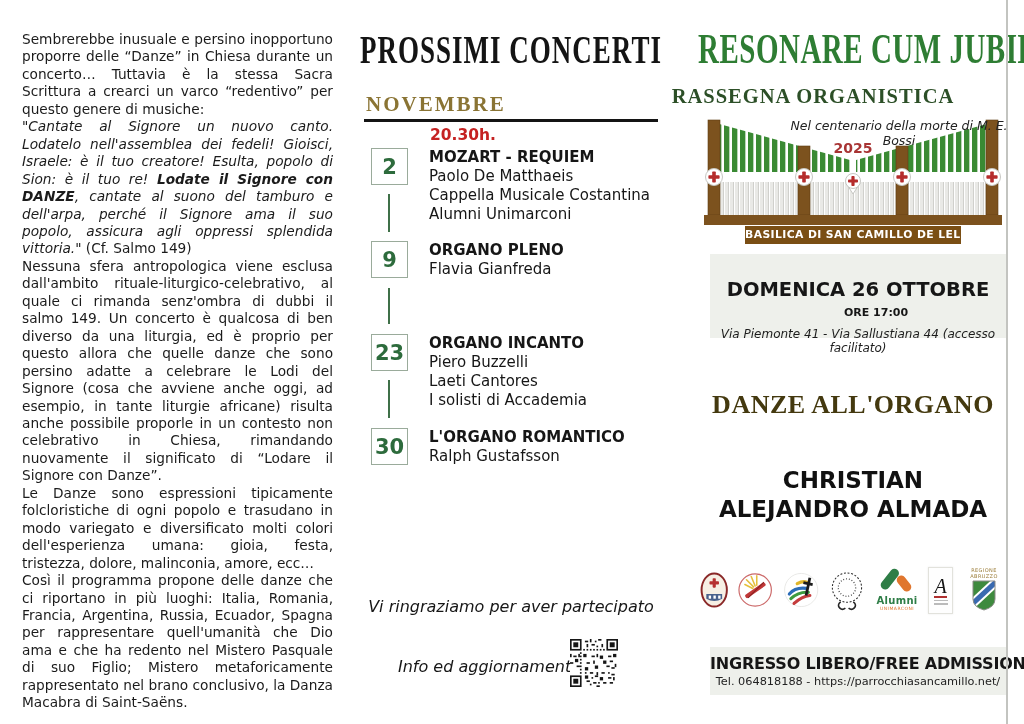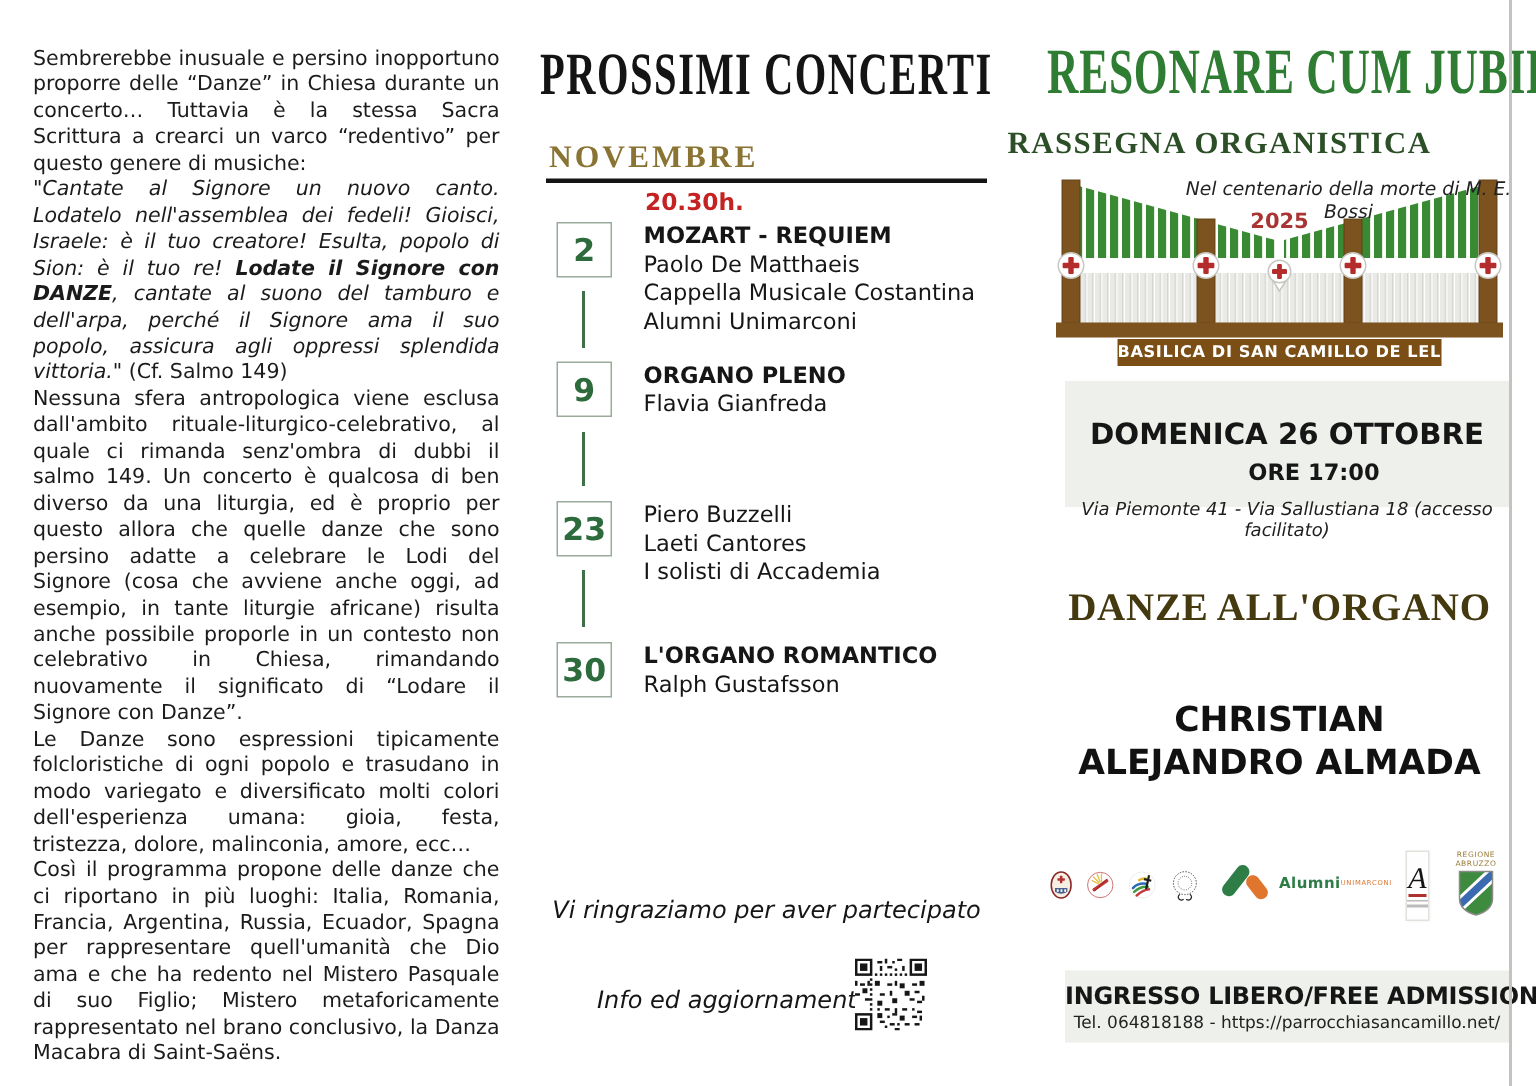--- a/index.html
+++ b/index.html
@@ -43,36 +43,36 @@
   .r-dedication{left:730px;top:118px;width:250px;text-align:center;font-style:italic;
                 font-size:12.5px;color:#222;margin-left:44px;}
   .r-year{left:700px;top:140px;width:306px;text-align:center;font-weight:bold;
           font-size:14px;color:#a83434;}
   .r-banner{left:745px;top:226px;width:216px;height:18px;background:#7a4e14;color:#fff;
             font-size:10.8px;font-weight:bold;letter-spacing:0.4px;text-align:center;
             line-height:18px;white-space:nowrap;}
   .grey-box{background:#eef0eb;text-align:center;}
   .r-eventbox{left:710px;top:254px;width:296px;height:84px;}
   .r-date{padding-top:24px;font-size:19.5px;font-weight:bold;}
-  .r-time{padding-top:5px;font-size:15px;font-weight:bold;margin-left:36px;}
+  .r-time{padding-top:5px;font-size:11px;font-weight:bold;margin-left:36px;}
   .r-address{padding-top:8px;font-style:italic;font-size:12px;color:#1d1d1d;}
   .r-program{left:700px;top:390px;width:306px;text-align:center;
              font-family:"Liberation Serif",serif;font-weight:700;font-size:26px;
              letter-spacing:0.5px;color:#44390f;}
   .r-artist{left:705px;top:466px;width:296px;text-align:center;font-weight:bold;
             font-size:23px;line-height:29px;color:#111;}
   .logo-row{left:700px;top:552px;width:306px;height:76px;display:flex;
             align-items:center;justify-content:center;gap:9px;}
   .acc-card{width:29px;height:45px;background:#fefefe;border:1px solid #e2e2dc;
             box-shadow:0 0 2px rgba(0,0,0,0.08);display:flex;flex-direction:column;
             align-items:center;justify-content:center;}
   .acc-a{font-family:"Liberation Serif",serif;font-style:italic;font-size:20px;color:#151515;
          border-bottom:2px solid #b03030;line-height:20px;}
   .acc-bar{width:14px;height:1.5px;background:#bbb;margin-top:2px;}
-  .alumni-wrap{display:flex;flex-direction:row;align-items:center;}
+  .alumni-wrap{display:flex;flex-direction:column;align-items:center;}
   .alumni-word{font-size:10px;font-weight:bold;color:#2e7d46;letter-spacing:0.3px;line-height:10px;}
   .alumni-sub{font-size:4.5px;color:#e0762e;letter-spacing:0.5px;line-height:6px;}
   .abr-wrap{display:flex;flex-direction:column;align-items:center;}
   .abr-label{font-size:5px;color:#9a7b36;letter-spacing:0.4px;line-height:6px;
              text-align:center;width:44px;}
   .r-admission{left:710px;top:647px;width:296px;height:48px;}
   .adm-1{padding-top:7px;font-size:16px;font-weight:bold;letter-spacing:-0.2px;white-space:nowrap;}
   .adm-2{padding-top:2px;font-size:11.3px;color:#222;}
   .fold-line{left:1006px;top:0;width:2px;height:724px;background:#c3c4c0;}
 </style>
@@ -116,20 +116,21 @@
       <div class="c-perf">Flavia Gianfreda</div>
     </div>
   </div>
   <div class="abs connector" style="top:288px;height:36px;"></div>
 
   <div class="abs concert-row" style="top:334px;justify-content:center;">
     <div class="day-box">
         <span>23</span>
       </div>
     <div class="c-info">
+      <div class="c-title">ORGANO INCANTO</div>
       <div class="c-perf">Piero Buzzelli</div>
       <div class="c-perf">Laeti Cantores</div>
       <div class="c-perf">I solisti di Accademia</div>
     </div>
   </div>
   <div class="abs connector" style="top:380px;height:38px;"></div>
 
   <div class="abs concert-row" style="top:428px;">
     <div class="day-box">
         <span>30</span>
@@ -279,21 +280,21 @@
     </g>
   </svg>
 
   <div class="abs r-dedication">Nel centenario della morte di M. E. Bossi</div>
   <div class="abs r-year">2025</div>
   <div class="abs r-banner">BASILICA DI SAN CAMILLO DE LELLIS</div>
 
   <div class="abs grey-box r-eventbox">
     <div class="r-date">DOMENICA 26 OTTOBRE</div>
     <div class="r-time">ORE 17:00</div>
-    <div class="r-address">Via Piemonte 41 - Via Sallustiana 18 (accesso facilitato)</div>
+    <div class="r-address">Via Piemonte 41 - Via Sallustiana 44 (accesso facilitato)</div>
   </div>
 
   <div class="abs r-program">DANZE ALL'ORGANO</div>
   <div class="abs r-artist">CHRISTIAN ALEJANDRO ALMADA</div>
 
   <div class="abs logo-row">
     <svg width="36" height="46" viewBox="0 0 36 46">
       <ellipse cx="18" cy="23" rx="16" ry="21" fill="#f6efe4" stroke="#8a2828" stroke-width="2.5"></ellipse>
       <rect x="16" y="8" width="4" height="12" rx="1" fill="#b53030"></rect>
       <rect x="12" y="12" width="12" height="4" rx="1" fill="#b53030"></rect>

